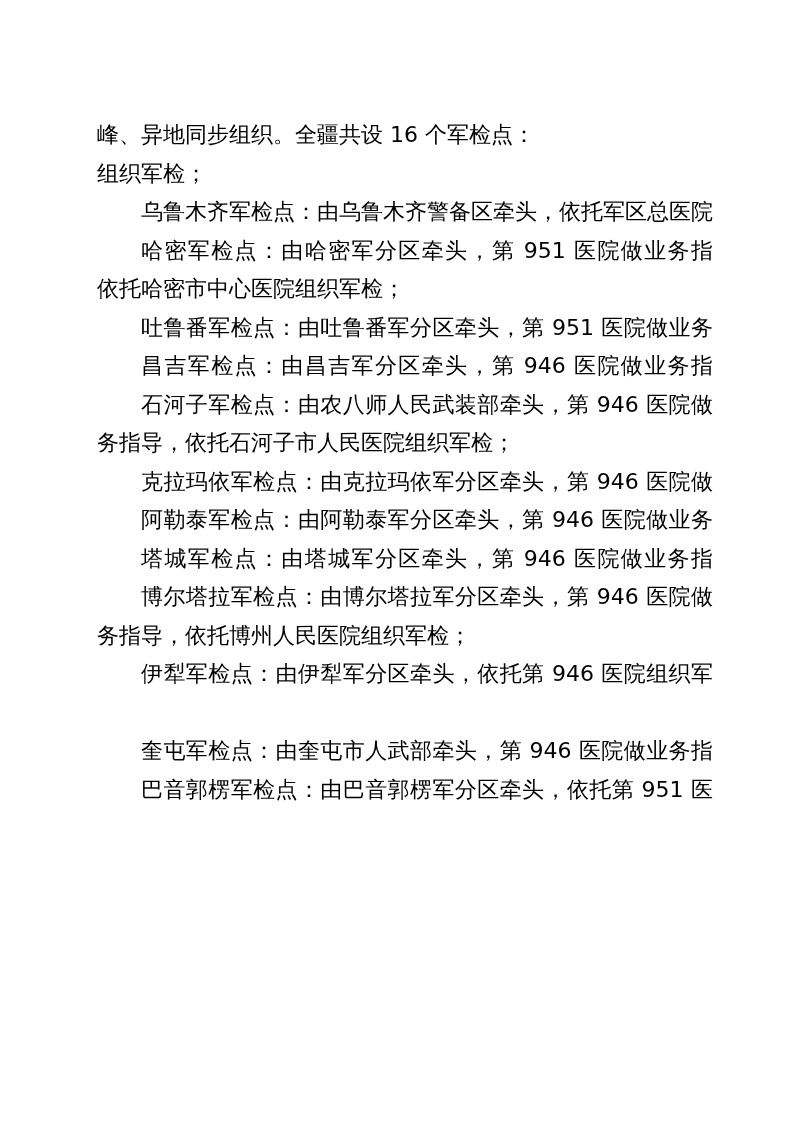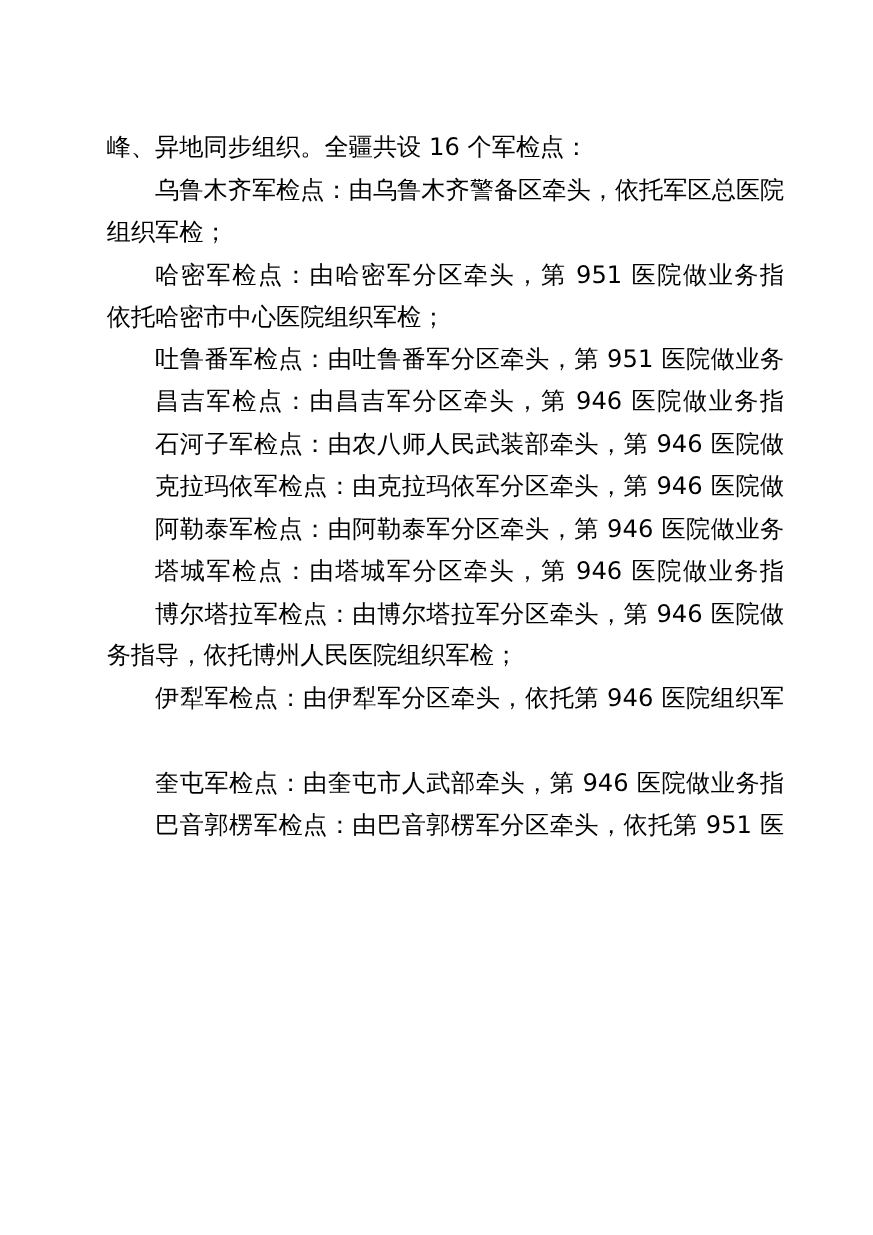--- a/index.html
+++ b/index.html
@@ -51,27 +51,28 @@
     letter-spacing: 1px;
     color: #000000;
   }
 </style>
 </head>
 <body>
 
 <div class="page">
   <div class="content">
     <div class="line">峰、异地同步组织。全疆共设 16 个军检点：</div>
+    <div class="line">组织军检；</div>
     <div class="line indent fill">乌鲁木齐军检点：由乌鲁木齐警备区牵头，依托军区总医院</div>
-    <div class="line">组织军检；</div>
     <div class="line indent fill">哈密军检点：由哈密军分区牵头，第 951 医院做业务指导，</div>
     <div class="line">依托哈密市中心医院组织军检；</div>
     <div class="line indent fill">吐鲁番军检点：由吐鲁番军分区牵头，第 951 医院做业务指</div>
     <div class="line indent fill">昌吉军检点：由昌吉军分区牵头，第 946 医院做业务指导，</div>
     <div class="line indent fill">石河子军检点：由农八师人民武装部牵头，第 946 医院做业</div>
+    <div class="line">务指导，依托石河子市人民医院组织军检；</div>
     <div class="line indent fill">克拉玛依军检点：由克拉玛依军分区牵头，第 946 医院做业</div>
     <div class="line indent fill">阿勒泰军检点：由阿勒泰军分区牵头，第 946 医院做业务指</div>
     <div class="line indent fill">塔城军检点：由塔城军分区牵头，第 946 医院做业务指导，</div>
     <div class="line indent fill">博尔塔拉军检点：由博尔塔拉军分区牵头，第 946 医院做业</div>
     <div class="line">务指导，依托博州人民医院组织军检；</div>
     <div class="line indent fill">伊犁军检点：由伊犁军分区牵头，依托第 946 医院组织军检；</div>
     <div class="line blank"></div>
     <div class="line indent fill">奎屯军检点：由奎屯市人武部牵头，第 946 医院做业务指导，</div>
     <div class="line indent fill">巴音郭楞军检点：由巴音郭楞军分区牵头，依托第 951 医院</div>
   </div>

